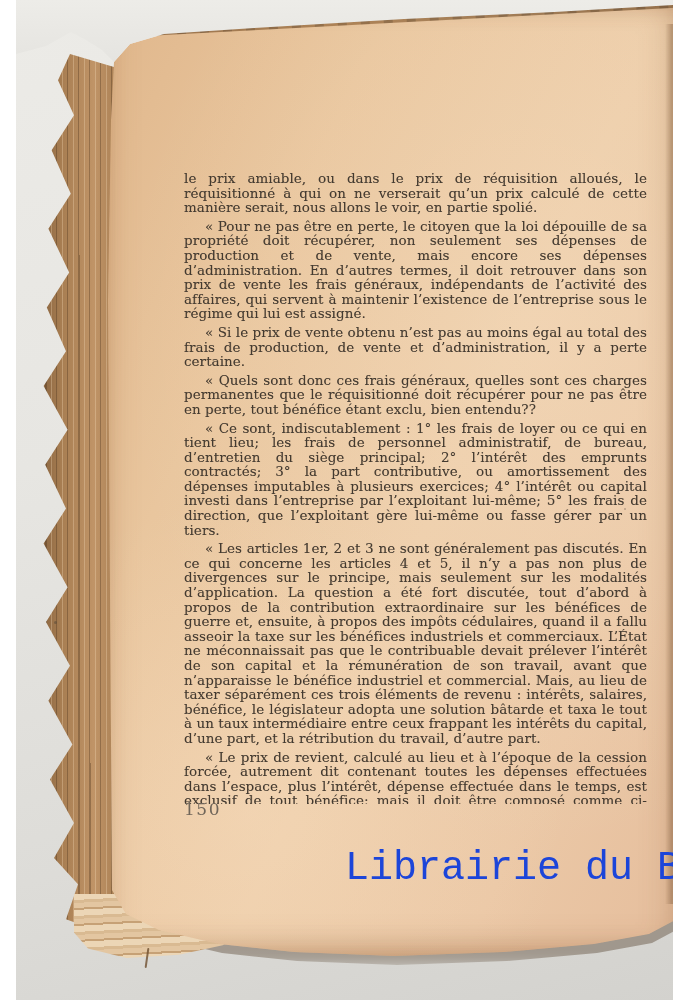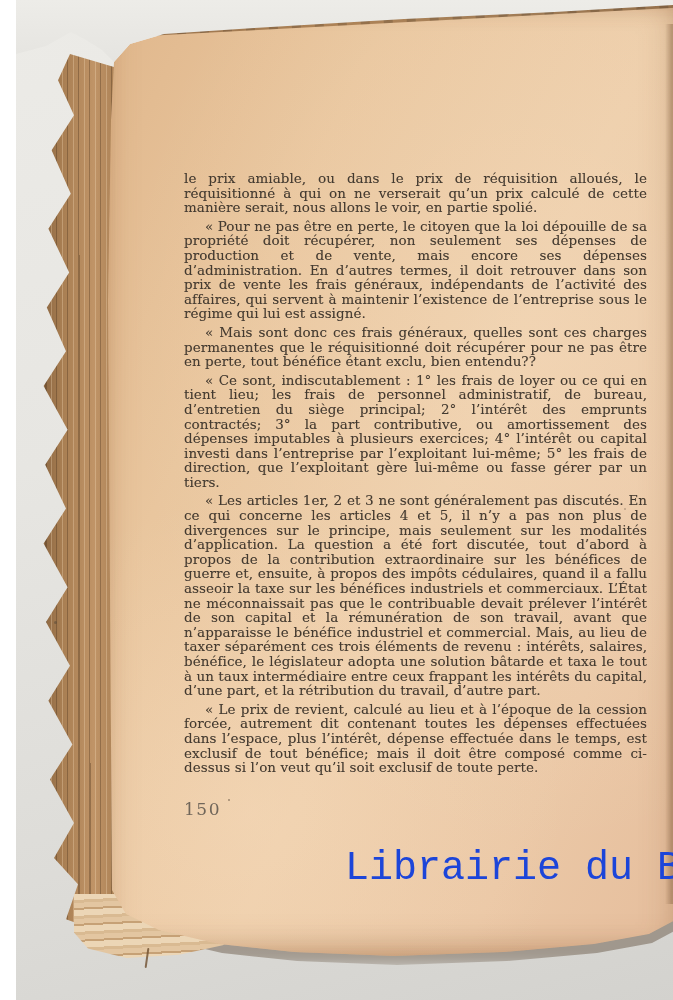--- a/index.html
+++ b/index.html
@@ -116,21 +116,22 @@
 <div class="photo">
 
   <div class="page-shadow"></div>
   <div class="fore-edge"></div>
   <div class="under-pages"></div>
 
   <div class="page">
     <div class="text-block">
       <p class="no-indent">le prix amiable, ou dans le prix de réquisition alloués, le réquisitionné à qui on ne verserait qu’un prix calculé de cette manière serait, nous allons le voir, en partie spolié.</p>
       <p>« Pour ne pas être en perte, le citoyen que la loi dépouille de sa propriété doit récupérer, non seulement ses dépenses de production et de vente, mais encore ses dépenses d’administration. En d’autres termes, il doit retrouver dans son prix de vente les frais généraux, indépendants de l’activité des affaires, qui servent à maintenir l’existence de l’entreprise sous le régime qui lui est assigné.</p>
-      <p>« Mais sont donc ces frais généraux, quelles sont ces charges permanentes que le réquisitionné doit récupérer pour ne pas être en perte, tout bénéfice étant exclu, bien entendu??</p>
+      <p>« Si le prix de vente obtenu n’est pas au moins égal au total des frais de production, de vente et d’administration, il y a perte certaine.</p>
+      <p>« Quels sont donc ces frais généraux, quelles sont ces charges permanentes que le réquisitionné doit récupérer pour ne pas être en perte, tout bénéfice étant exclu, bien entendu??</p>
       <p>« Ce sont, indiscutablement : 1° les frais de loyer ou ce qui en tient lieu; les frais de personnel administratif, de bureau, d’entretien du siège principal; 2° l’intérêt des emprunts contractés; 3° la part contributive, ou amortissement des dépenses imputables à plusieurs exercices; 4° l’intérêt ou capital investi dans l’entreprise par l’exploitant lui-même; 5° les frais de direction, que l’exploitant gère lui-même ou fasse gérer par un tiers.</p>
       <p>« Les articles 1er, 2 et 3 ne sont généralement pas discutés. En ce qui concerne les articles 4 et 5, il n’y a pas non plus de divergences sur le principe, mais seulement sur les modalités d’application. La question a été fort discutée, tout d’abord à propos de la contribution extraordinaire sur les bénéfices de guerre et, ensuite, à propos des impôts cédulaires, quand il a fallu asseoir la taxe sur les bénéfices industriels et commerciaux. L’État ne méconnaissait pas que le contribuable devait prélever l’intérêt de son capital et la rémunération de son travail, avant que n’apparaisse le bénéfice industriel et commercial. Mais, au lieu de taxer séparément ces trois éléments de revenu : intérêts, salaires, bénéfice, le législateur adopta une solution bâtarde et taxa le tout à un taux intermédiaire entre ceux frappant les intérêts du capital, d’une part, et la rétribution du travail, d’autre part.</p>
       <p>« Le prix de revient, calculé au lieu et à l’époque de la cession forcée, autrement dit contenant toutes les dépenses effectuées dans l’espace, plus l’intérêt, dépense effectuée dans le temps, est exclusif de tout bénéfice; mais il doit être composé comme ci-dessus si l’on veut qu’il soit exclusif de toute perte.</p>
     </div>
     <div class="page-number">150</div>
     <div class="speck s3"></div>
   </div>
 
   <div class="top-edge-line"></div>
   <div class="facing-sliver"></div>

